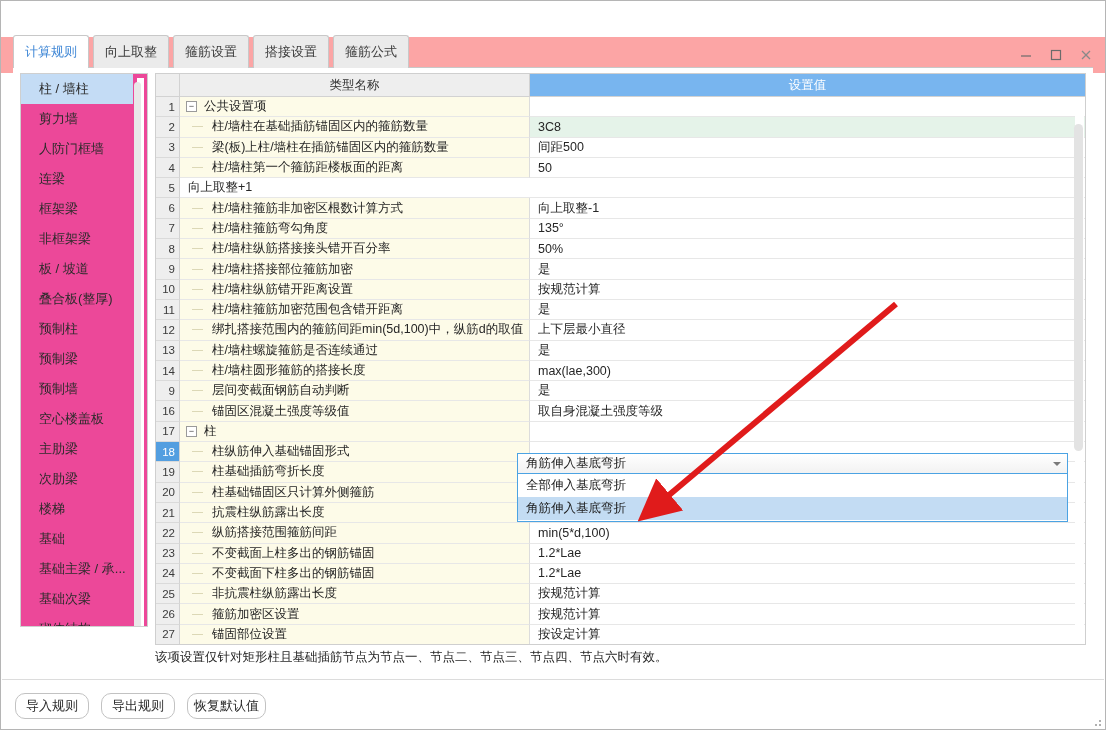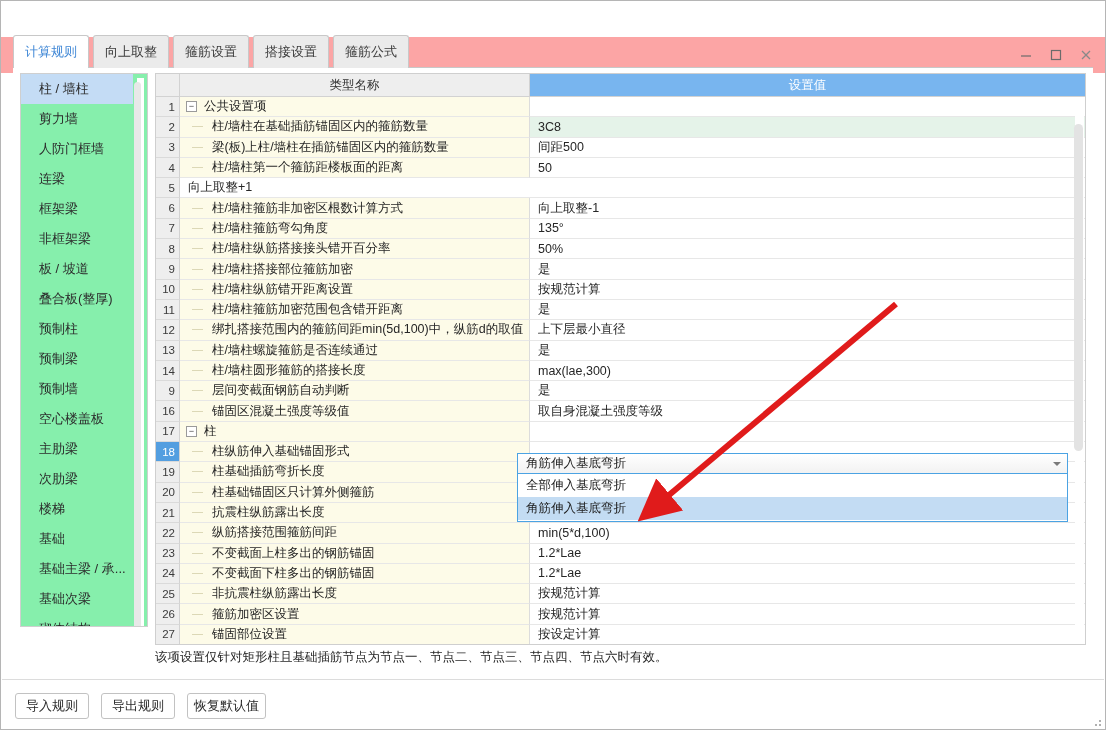--- a/index.html
+++ b/index.html
@@ -64,21 +64,21 @@
   .content {
     position: absolute; left: 12px; top: 67px;
     width: 1080px; height: 608px;
     background: #ffffff;
   }
   
   .sidebar {
     position: absolute; left: 7px; top: 5px;
     width: 128px; height: 554px;
     border: 1px solid #cfcfcf;
-    background: #86efac;
+    background: #ec4899;
     overflow: hidden;
   }
   .side-list { position: absolute; left: 0; top: 0; width: 112px; }
   .side-item {
     height: 30px; display: flex; align-items: center;
     padding-left: 18px;
     font-size: 13px; color: #2b2b2b;
   }
   .side-item.active { background: #c4dcf5; }
   .side-sb-track {
@@ -210,21 +210,21 @@
   .footer-sep {
     position: absolute; left: 1px; top: 678px; width: 1102px; height: 1px;
     background: #dcdcdc;
   }
   .footer {
     position: absolute; left: 14px; top: 692px;
     display: flex; gap: 12px;
   }
   .fbtn {
     height: 26px; min-width: 74px; padding: 0 6px;
-    background: #ffffff; border: 1px solid #c2c2c2; border-radius: 3px;
+    background: #ffffff; border: 1px solid #c2c2c2; border-radius: 10px;
     font-size: 13px; color: #2b2b2b;
     display: flex; align-items: center; justify-content: center;
   }
   .resizer {
     position: absolute; right: 3px; bottom: 2px;
     width: 12px; height: 12px;
   }
 </style>
 </head>
 <body>

